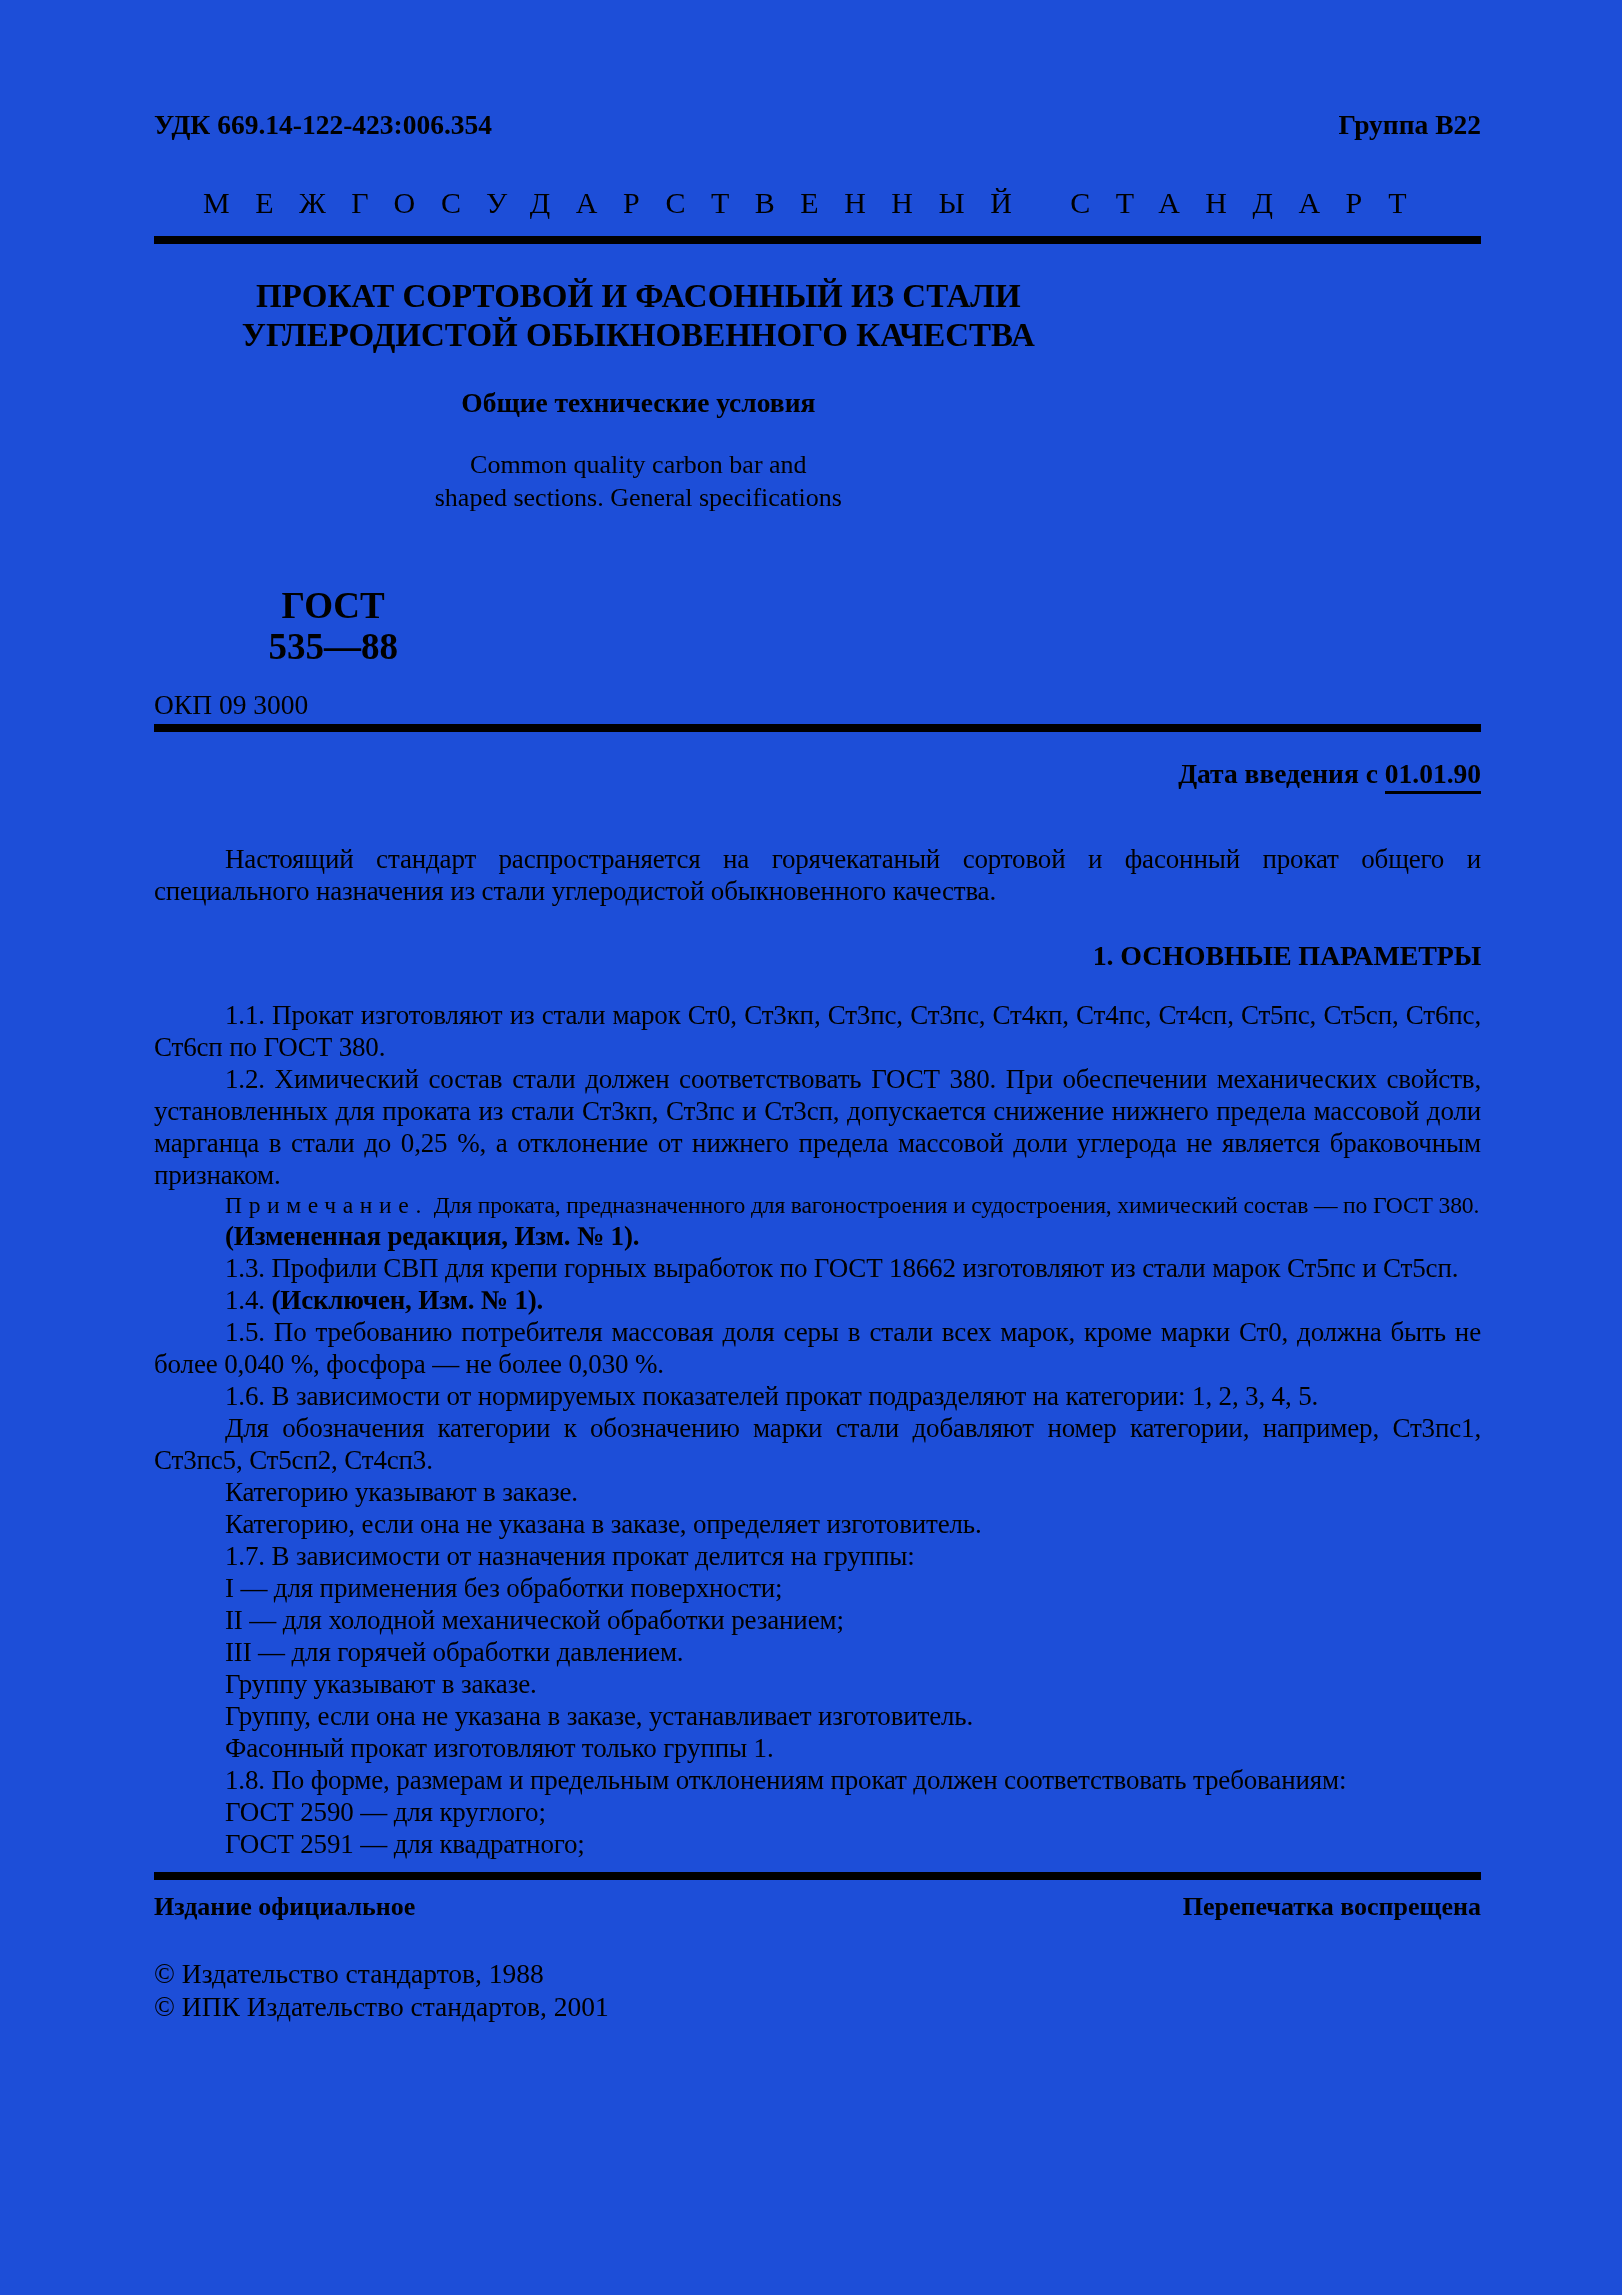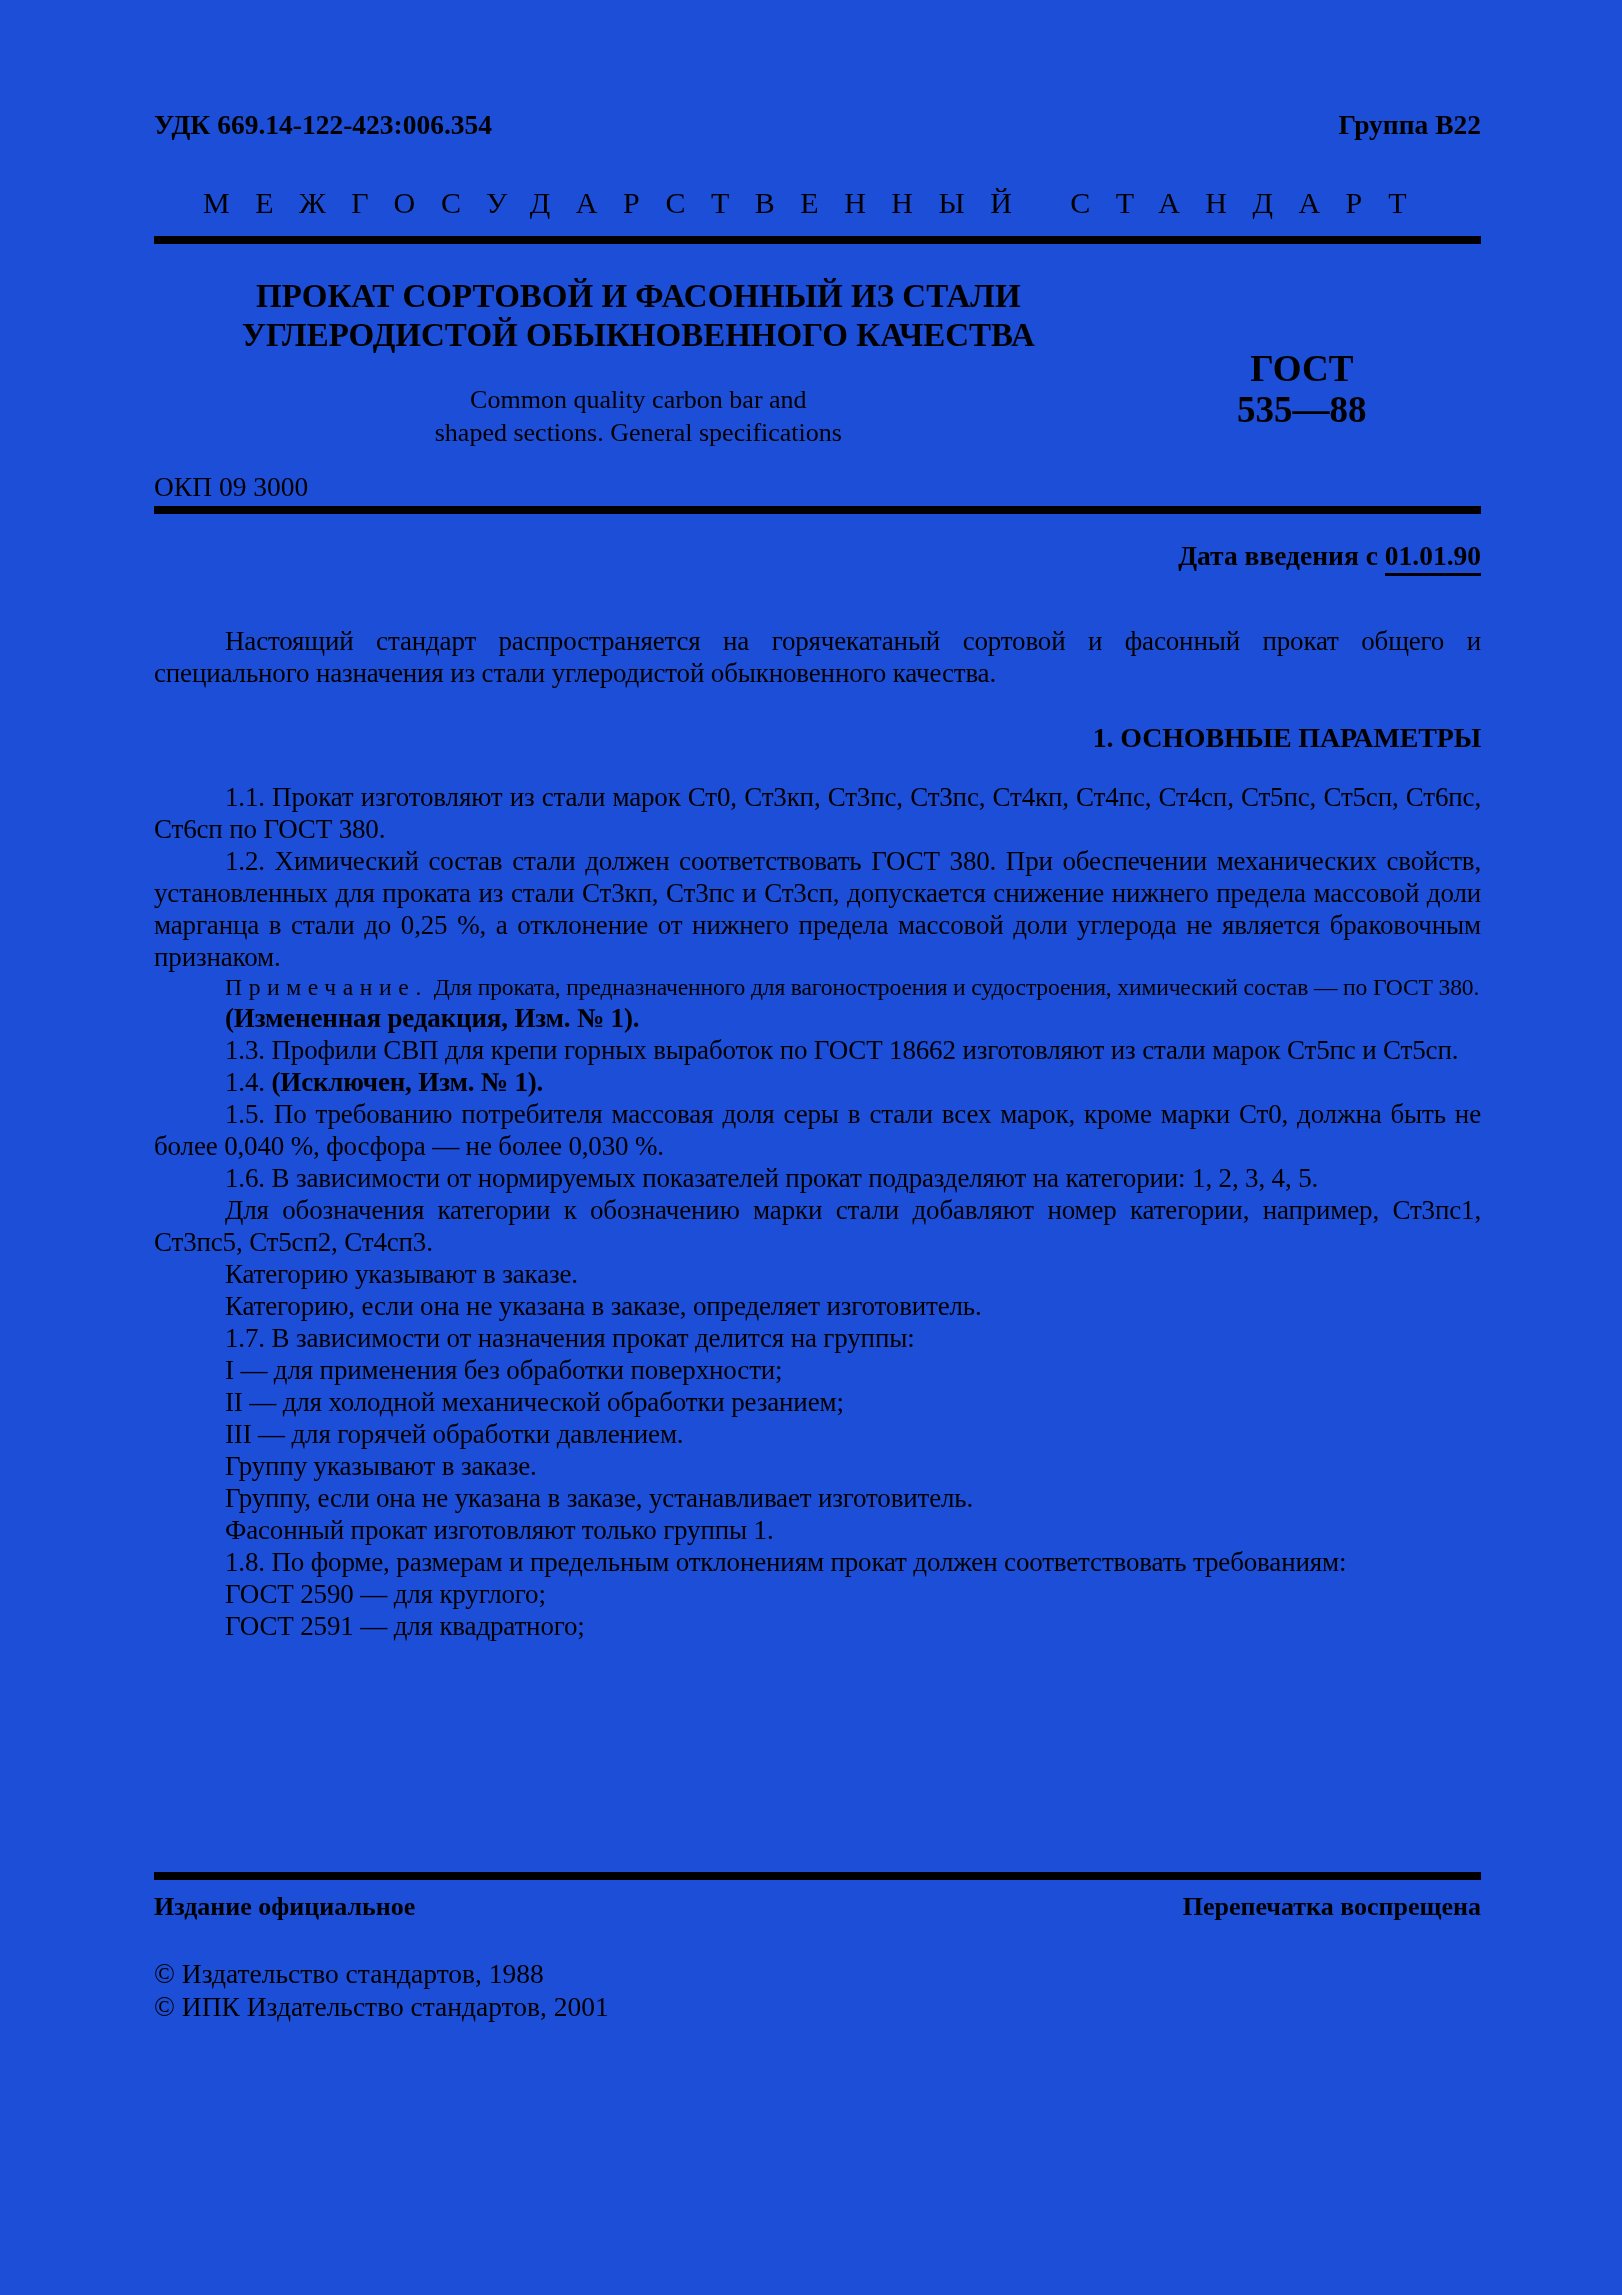--- a/index.html
+++ b/index.html
@@ -20,21 +20,21 @@
   .banner {
     margin-top:42px;
     text-align:center;
     font-size:30px; line-height:38px;
     letter-spacing:0.85em;
     white-space:nowrap;
   }
   .rule { height:7.9px; background:#000; }
   .rule-1 { margin-top:14.4px; }
   .rule-2 { margin-top:2.6px; }
-  .title-section { display:flex; margin-top:33px; }
+  .title-section { display:flex; margin-top:33px;flex-direction:column; }
   .title-left  { width:73%; text-align:center; }
   .title-right { width:27%; text-align:center; font-size:37px; font-weight:bold; line-height:41px; padding-top:71px; }
   .title-main  { font-size:33px; font-weight:bold; line-height:39px; }
   .subtitle-ru { margin-top:31px; font-size:27.5px; font-weight:bold; line-height:34px; }
   .subtitle-en { margin-top:27.5px; font-size:26px; line-height:33px; }
   .okp-row { margin-top:21px; font-size:27.5px; line-height:34px; }
   .date-row { margin-top:23.6px; text-align:right; font-size:27.5px; font-weight:bold; line-height:35px; }
   .date-underline { border-bottom:3.9px solid #000; padding-bottom:2px; }
   .content { letter-spacing:-0.015em; }
   .para, .intro-para {
@@ -69,20 +69,21 @@
 
   <div class="banner">МЕЖГОСУДАРСТВЕННЫЙ СТАНДАРТ</div>
   <div class="rule rule-1"></div>
 
   <div class="title-section">
     <div class="title-left">
       <div class="title-main">
         <div>ПРОКАТ СОРТОВОЙ И ФАСОННЫЙ ИЗ СТАЛИ</div>
         <div>УГЛЕРОДИСТОЙ ОБЫКНОВЕННОГО КАЧЕСТВА</div>
       </div>
+      <div class="subtitle-ru">Общие технические условия</div>
       <div class="subtitle-en">
         <div>Common quality carbon bar and</div>
         <div>shaped sections. General specifications</div>
       </div>
     </div>
     <div class="title-right">
       <div>ГОСТ</div>
       <div>535—88</div>
     </div>
   </div>

